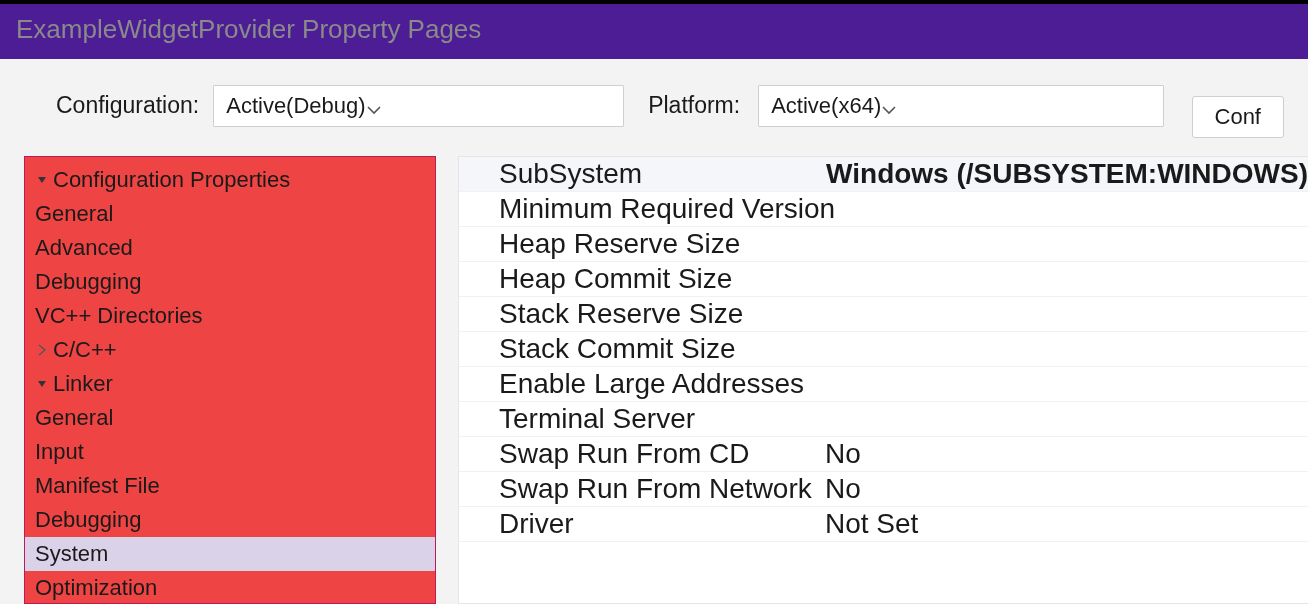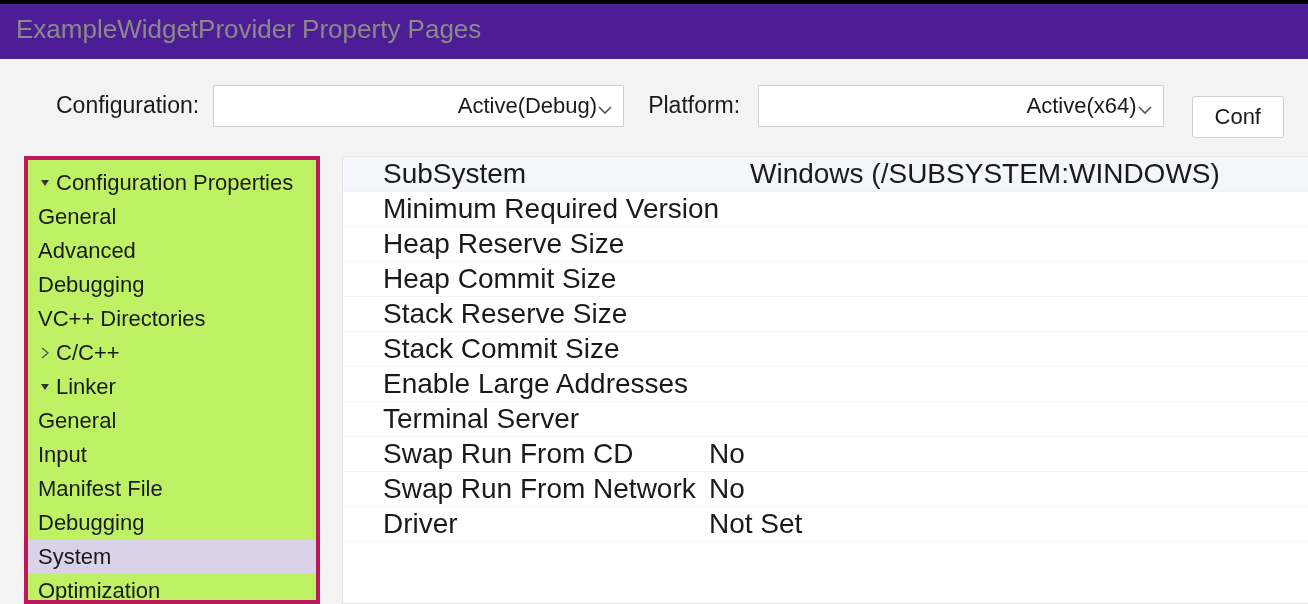--- a/index.html
+++ b/index.html
@@ -37,21 +37,21 @@
     color: #1a1a1a;
     margin-left: 32px;
   }
   .dropdown {
     background: #fff;
     border: 1px solid #cfcfcf;
     border-radius: 1px;
     height: 42px;
     display: flex;
     align-items: center;
-    justify-content: flex-end;
+    justify-content: flex-start;
     padding: 0 10px 0 12px;
     font-size: 22px;
     cursor: pointer;
   }
   .dropdown.dd-config { width: 440px; }
   .dropdown.dd-platform { width: 434px; margin-left: 4px; }
   .chev {
     width: 16px; height: 16px;
     display: inline-block;
   }
@@ -71,23 +71,23 @@
     margin-top: 23px;
   }
   .body {
     flex: 1;
     display: flex;
     gap: 22px;
     padding: 0 0 0 24px;
     min-height: 0;
   }
   .tree-panel {
-    width: 296px;
-    background: #bef264;
-    border: 4px solid #be185d;
+    width: 412px;
+    background: #ef4444;
+    border: 1px solid #be185d;
     padding: 6px 0;
     overflow: hidden;
   }
   .tree-panel .node {
     display: flex;
     align-items: center;
     height: 34px;
     padding-left: 10px;
     font-size: 22px;
     cursor: pointer;
@@ -125,21 +125,21 @@
   .grid-name {
     width: 360px;
     padding-left: 40px;
     white-space: nowrap;
   }
   .grid-val {
     flex: 1;
     padding-left: 6px;
     white-space: nowrap;
   }
-  .grid-row.sel .grid-val { font-weight: 400; margin-left: 41px; }
+  .grid-row.sel .grid-val { font-weight: 700; margin-left: 41px; }
 </style>
 </head>
 <body>
 
 <div class="window">
 
   <div class="titlebar">ExampleWidgetProvider Property Pages</div>
 
   <div class="config-row">
     <span class="config-label">Configuration:</span>

